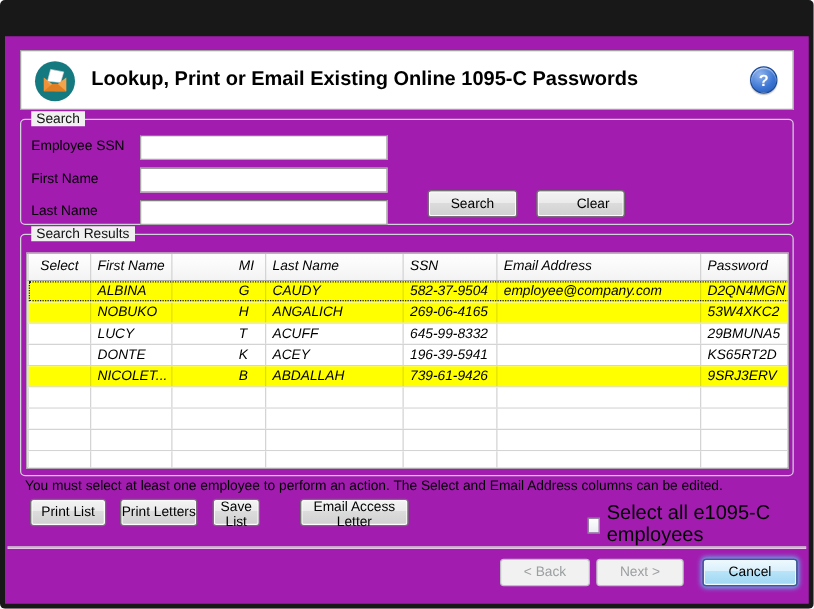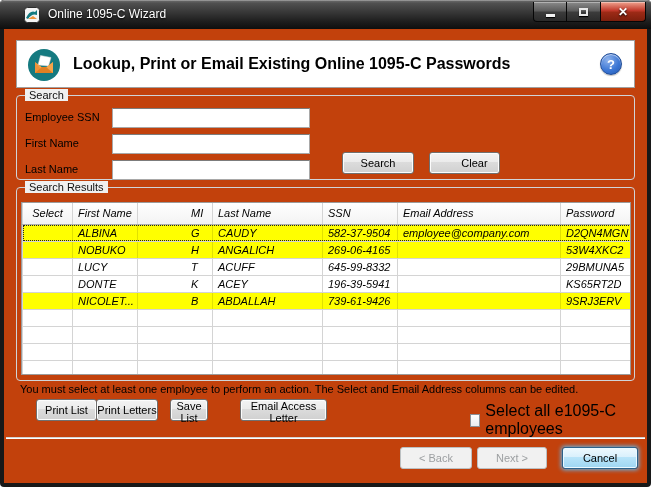--- a/index.html
+++ b/index.html
@@ -18,21 +18,21 @@
     background:linear-gradient(180deg,#8b8b8b,#5d5d5d 45%,#3b3b3b 55%,#2b2b2b); box-shadow:inset 0 1px 0 rgba(255,255,255,.35); }
   .win-btn.min { width:34px; border-radius:0 0 0 4px; }
   .win-btn.max { width:33px; border-left:none; border-right:none; }
   .win-btn.close { width:46px; border-radius:0 0 4px 0;
     background:linear-gradient(180deg,#efa28e,var(--close-red) 45%,#9c2a16 55%,#7d1f0d); }
   .glyph-min { width:9px; height:3px; background:#f2f2f2; margin-top:7px; box-shadow:0 1px 1px #000; }
   .glyph-max { width:9px; height:8px; border:2px solid #e9e9e9; box-shadow:0 1px 1px #000; }
   .glyph-close { color:#fff; font-size:12px; font-weight:bold; text-shadow:0 1px 2px #000; line-height:18px; }
 
   
-  .content { position:absolute; left:4px; top:29px; right:4px; bottom:4px; background:#c2410c; }
+  .content { position:absolute; left:4px; top:29px; right:4px; bottom:4px; background:#a21caf; }
 
   
   .header-panel { position:absolute; left:12px; top:11px; width:619px; height:48px; background:#fff; border:1px solid #a0a0a0; }
   .env-icon { position:absolute; left:10px; top:7px; width:34px; height:34px; }
   .page-title { position:absolute; left:56px; top:0; height:46px; line-height:46px; font-size:16px; font-weight:bold; color:#000; white-space:nowrap; }
   .help-btn { position:absolute; right:12px; top:12px; width:22px; height:22px; border-radius:50%;
     background:radial-gradient(circle at 35% 28%,#8fb3ec,var(--help-blue) 58%,#2257ae); border:1px solid #1d4a96;
     color:#fff; font-size:13px; font-weight:bold; display:flex; align-items:center; justify-content:center;
     box-shadow:inset 0 1px 1px rgba(255,255,255,.65), 0 1px 1px rgba(0,0,0,.25); cursor:pointer; }
 
@@ -81,39 +81,20 @@
   .note { position:absolute; left:16px; top:354px; font-size:11px; color:#000; white-space:nowrap; }
   .select-all { position:absolute; left:466px; top:373px; display:flex; align-items:center; gap:5px; font-size:16px; color:#000; cursor:pointer; }
 
   .divider { position:absolute; left:2px; right:2px; top:408px; height:1px; background:#d2d2d2; box-shadow:0 1px 0 #ffffff; }
 </style>
 </head>
 <body>
 
 <div class="window">
 
-  <div class="titlebar">
-    <svg class="app-icon" viewBox="0 0 16 16">
-      <rect x="0.5" y="0.5" width="15" height="15" rx="3" fill="#f4f4f4" stroke="#2c2c2c"></rect>
-      <path d="M2 11 Q6 3 11 5 L13 3 L13 8 Q8 6 4 12 Z" fill="#157a80"></path>
-      <path d="M4 12 L9 9 L13 12 Z" fill="#f0923a"></path>
-    </svg>
-    <span class="win-title">Online 1095-C Wizard</span>
-    <div class="win-controls">
-      <div class="win-btn min">
-          <span class="glyph-min"></span>
-        </div>
-      <div class="win-btn max">
-          <span class="glyph-max"></span>
-        </div>
-      <div class="win-btn close">
-          <span class="glyph-close">✕</span>
-        </div>
-    </div>
-  </div>
 
   <div class="content">
 
     <div class="header-panel">
       <svg class="env-icon" viewBox="0 0 34 34">
         <circle cx="17" cy="17" r="16" fill="#157a80"></circle>
         <polygon points="11,17 13.5,7.5 24,9.5 21.5,18" fill="#ffffff" stroke="#d8d8d8" stroke-width="0.5"></polygon>
         <polygon points="8,14 17,21 26,14 26,25 8,25" fill="#f0923a"></polygon>
         <polygon points="8,14 17,21 26,14 26,25 17,25" fill="#f7b257" opacity="0.55"></polygon>
         <polygon points="8,25 15,19 19,19 26,25" fill="#e07f22"></polygon>
@@ -277,21 +258,21 @@
               <div class="cell c6"></div>
               <div class="cell c7"></div>
             </div>
         </div>
 
       </div>
     </div>
 
     <div class="note">You must select at least one employee to perform an action.  The Select and Email Address columns can be edited.</div>
 
-    <button class="btn" style="left:32px;top:370px;width:61px;">Print List</button>
+    <button class="btn" style="left:20px;top:370px;width:61px;">Print List</button>
     <button class="btn" style="left:92px;top:370px;width:62px;">Print Letters</button>
     <button class="btn" style="left:166px;top:370px;width:38px;">Save List</button>
     <button class="btn" style="left:236px;top:370px;width:87px;">Email Access Letter</button>
 
     <label class="select-all">
       <span class="cb"></span>
       <span>Select all e1095-C employees</span>
     </label>
 
     <div class="divider"></div>

